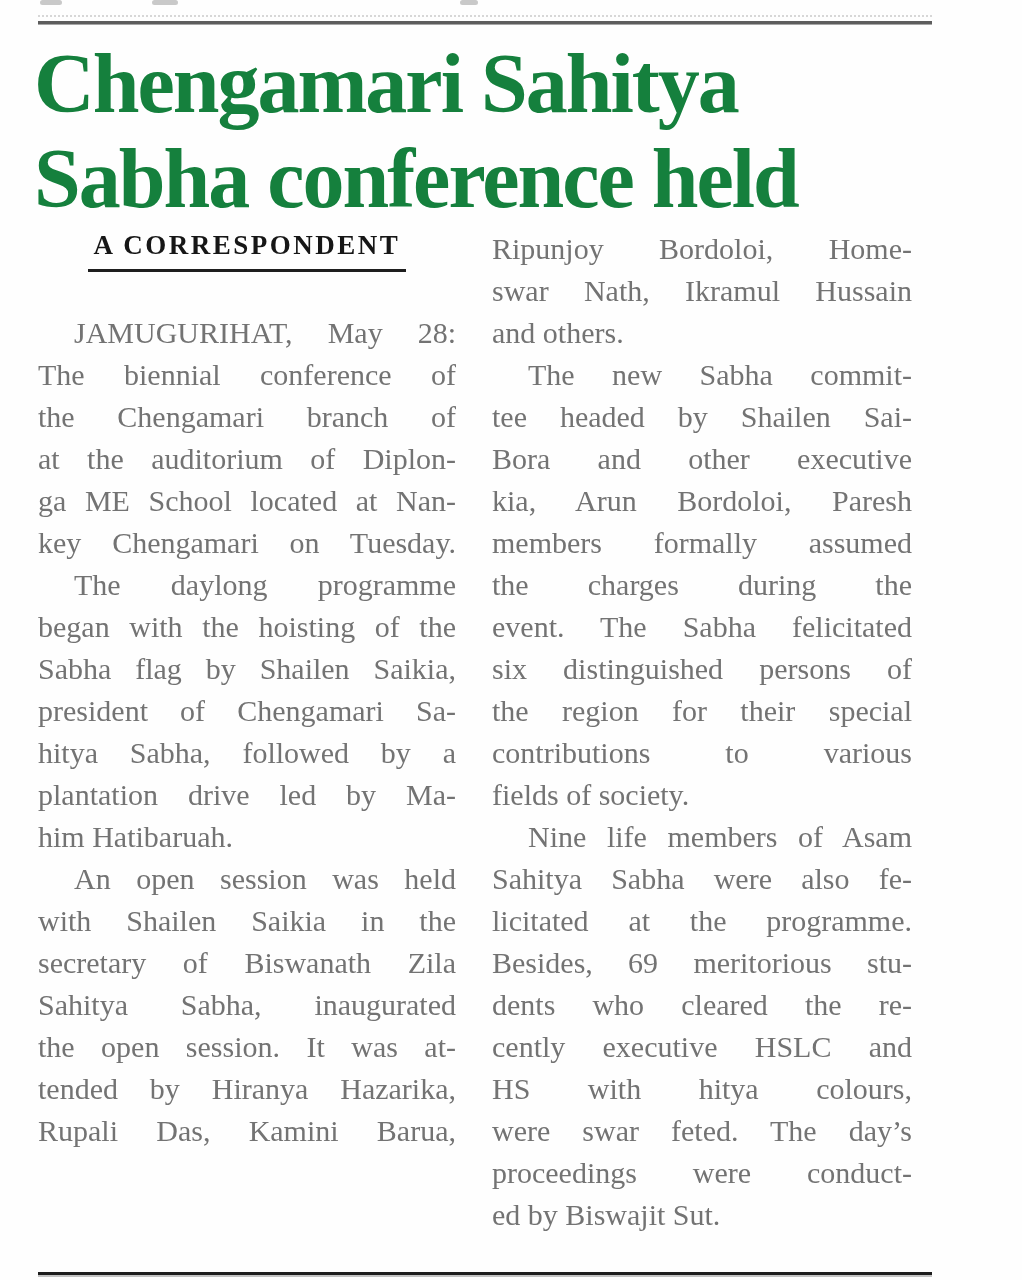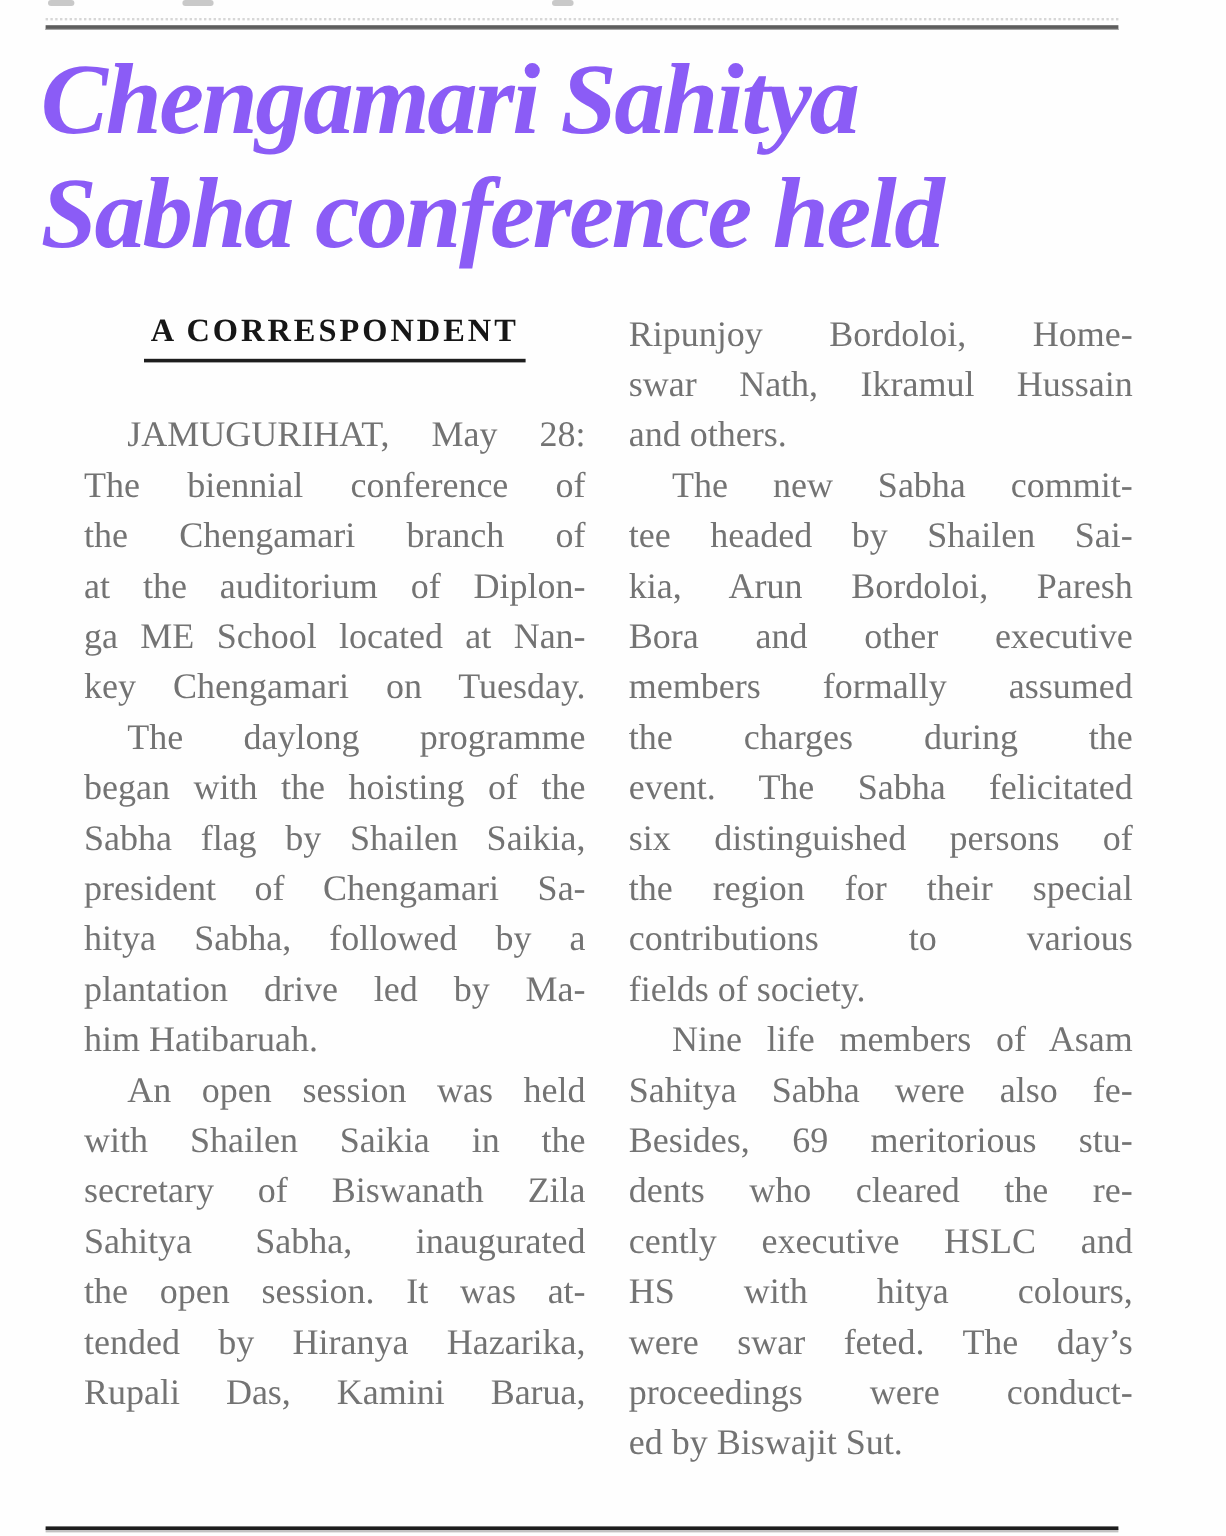--- a/index.html
+++ b/index.html
@@ -27,26 +27,26 @@
     top: 21px; height: 4px; background: #5d5d5d;
     border-bottom: 1px solid #a6a6a6;
   }
   .bottom-rule {
     top: 1272px; height: 3px; background: #1d1d1d;
     box-shadow: 0 2px 0 #c2c2c2;
   }
   .headline {
     position: absolute; left: 34px; top: 36px; width: 950px;
     font-weight: bold; font-size: 84px; line-height: 95px;
-    letter-spacing: -2px; color: #8b5cf6; font-style: italic;
+    letter-spacing: -2px; color: #15803d;
   }
   .hl-line { display: block; white-space: nowrap; }
   .columns {
-    position: absolute; left: 38px; top: 258px; width: 874px;
-    display: flex; gap: 36px; margin-left: 32px;
+    position: absolute; left: 38px; top: 228px; width: 874px;
+    display: flex; gap: 36px;
   }
   .col { flex: 0 0 auto; }
   .col1 { width: 418px; }
   .col2 { width: 420px; }
   .byline-wrap { text-align: center; height: 84px; padding-top: 2px; }
   .byline {
     display: inline-block; font-weight: bold; font-size: 27px;
     letter-spacing: 2.5px; color: #161616;
     border-bottom: 3px solid #1e1e1e; padding: 0 6px 8px 6px;
     white-space: nowrap;
@@ -105,31 +105,32 @@
     </div>
 
     <div class="col col2">
       <div class="lines">
 
       <div class="line">Ripunjoy Bordoloi, Home-</div>
           <div class="line">swar Nath, Ikramul Hussain</div>
           <div class="line end">and others.</div>
           <div class="line indent">The new Sabha commit-</div>
           <div class="line">tee headed by Shailen Sai-</div>
+          <div class="line">Bora and other executive</div>
           <div class="line">kia, Arun Bordoloi, Paresh</div>
-          <div class="line">Bora and other executive</div>
           <div class="line">members formally assumed</div>
           <div class="line">the charges during the</div>
           <div class="line">event. The Sabha felicitated</div>
           <div class="line">six distinguished persons of</div>
           <div class="line">the region for their special</div>
           <div class="line">contributions to various</div>
           <div class="line end">fields of society.</div>
           <div class="line indent">Nine life members of Asam</div>
           <div class="line">Sahitya Sabha were also fe-</div>
+          <div class="line">licitated at the programme.</div>
           <div class="line">Besides, 69 meritorious stu-</div>
           <div class="line">dents who cleared the re-</div>
           <div class="line">cently executive HSLC and</div>
           <div class="line">HS with hitya colours,</div>
           <div class="line">were swar feted. The day’s</div>
           <div class="line">proceedings were conduct-</div>
           <div class="line end">ed by Biswajit Sut.</div>
         </div>
     </div>
   </div>

